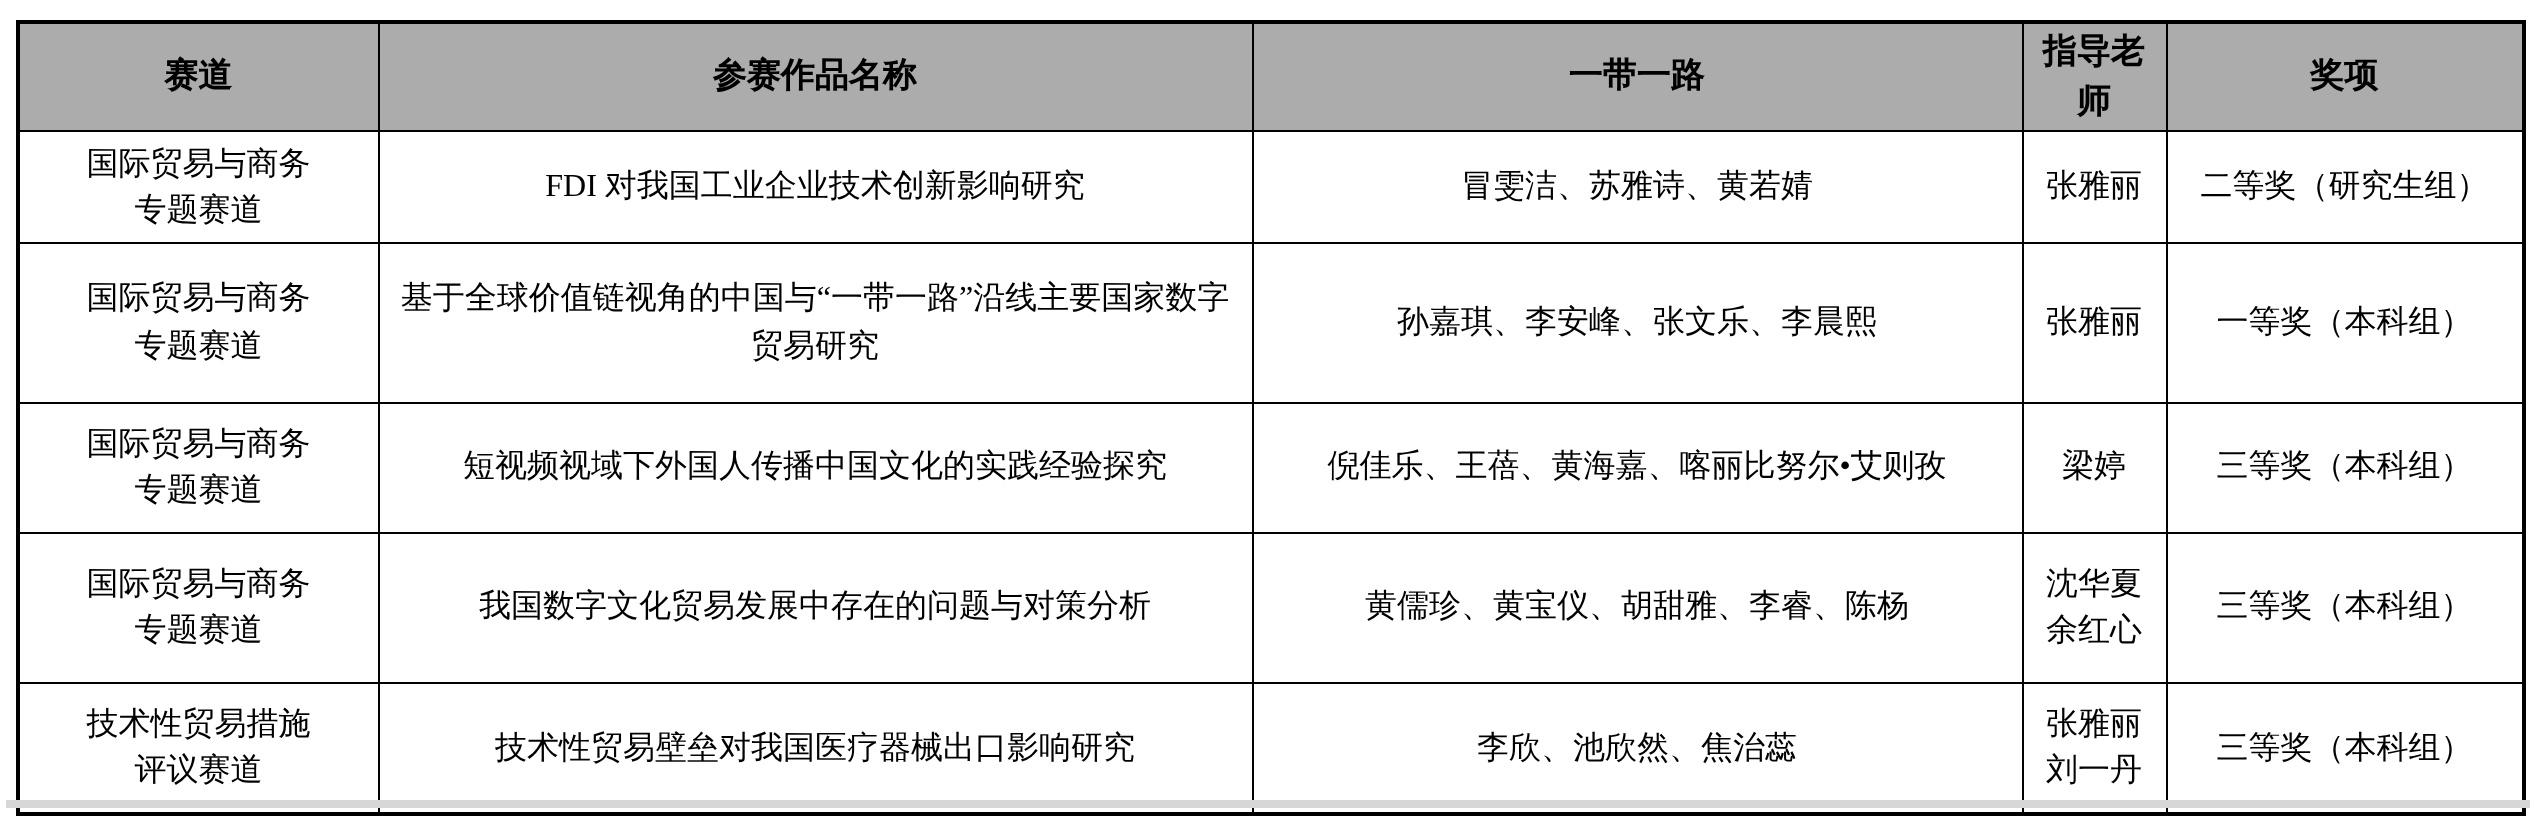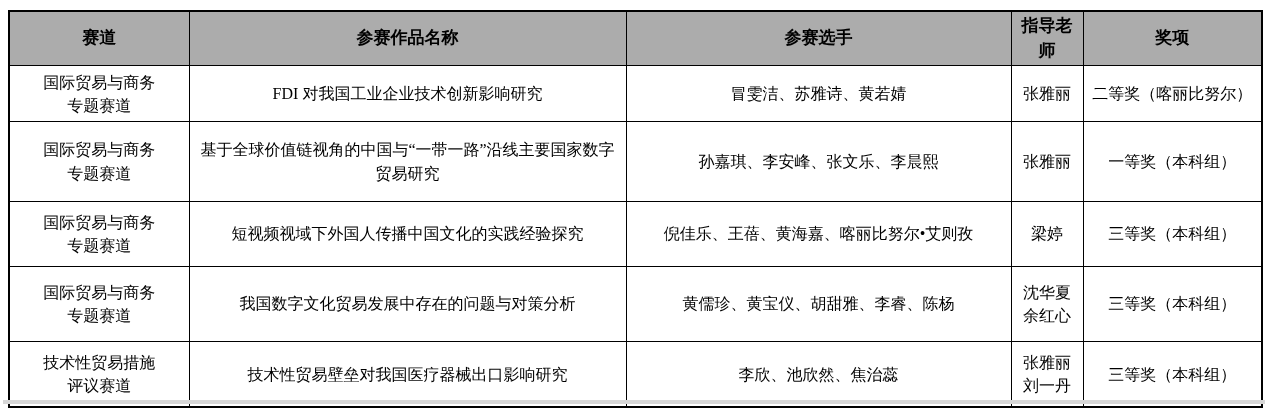--- a/index.html
+++ b/index.html
@@ -61,35 +61,35 @@
       <col style="width:180px">
       <col style="width:437px">
       <col style="width:385px">
       <col style="width:72px">
       <col style="width:179px">
     </colgroup>
     <thead>
       <tr class="hdr">
         <th>赛道</th>
         <th>参赛作品名称</th>
-        <th>参赛选手</th>
+        <th>一带一路</th>
         <th>指导老师</th>
         <th>奖项</th>
       </tr>
     </thead>
     <tbody>
       <tr class="r0">
         <td class="c-track">国际贸易与商务专题赛道</td>
         <td class="c-title">FDI 对我国工业企业技术创新影响研究</td>
         <td class="c-contestants">冒雯洁、苏雅诗、黄若婧</td>
         <td class="c-advisor">
           <div>张雅丽</div>
           <div></div>
         </td>
-        <td class="c-award">二等奖（喀丽比努尔）</td>
+        <td class="c-award">二等奖（研究生组）</td>
       </tr>
       <tr class="r1">
         <td class="c-track">国际贸易与商务专题赛道</td>
         <td class="c-title">基于全球价值链视角的中国与“一带一路”沿线主要国家数字贸易研究</td>
         <td class="c-contestants">孙嘉琪、李安峰、张文乐、李晨熙</td>
         <td class="c-advisor">
           <div>张雅丽</div>
           <div></div>
         </td>
         <td class="c-award">一等奖（本科组）</td>

